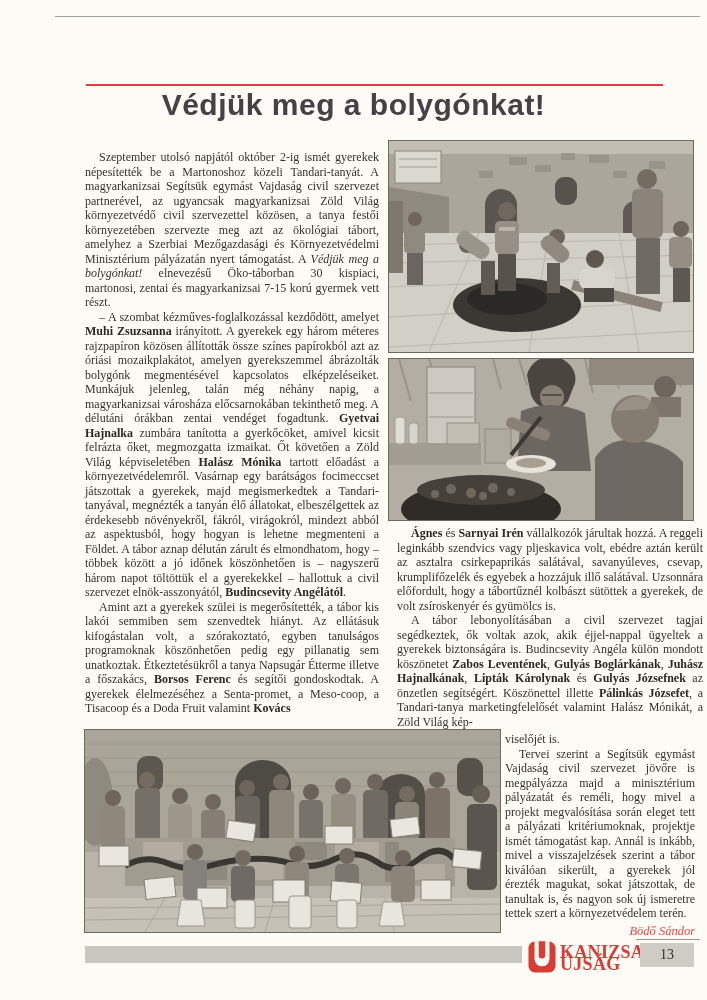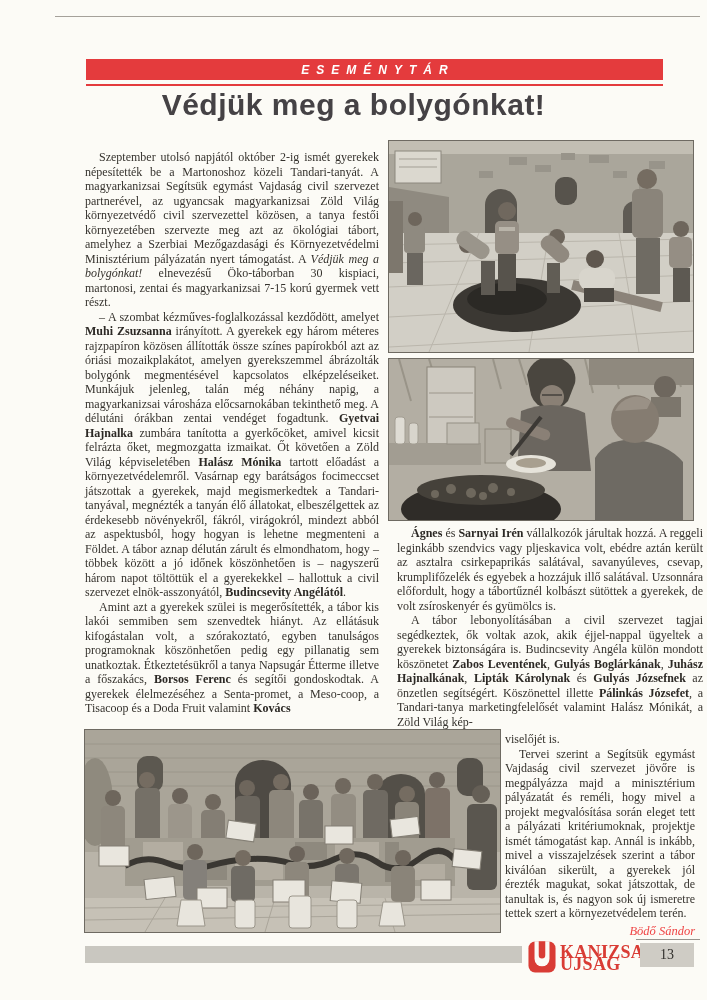--- a/index.html
+++ b/index.html
@@ -57,23 +57,20 @@
     font-size:14px;color:#2f2d2a;
   }
 </style>
 </head>
 <body>
 
 <div class="page">
 
   <div class="abs top-rule"></div>
 
-  <div class="abs kicker-bar">
-    <span>ESEMÉNYTÁR</span>
-  </div>
   <div class="abs kicker-underline"></div>
 
   <div class="abs headline">Védjük meg a bolygónkat!</div>
 
   <div class="abs col col-left">
       <p class="para"><span>Szeptember utolsó napjától október 2-ig ismét gyerekek népesítették be a Martonoshoz közeli Tandari-tanyát. A magyarkanizsai Segítsük egymást Vajdaság civil szervezet partnerével, az ugyancsak magyarkanizsai Zöld Világ környezetvédő civil szervezettel közösen, a tanya festői környezetében szervezte meg azt az ökológiai tábort, amelyhez a Szerbiai Mezőgazdasági és Környezetvédelmi Minisztérium pályázatán nyert támogatást. A </span><i>Védjük meg a bolygónkat!</i><span> elnevezésű Öko-táborban 30 kispiaci, martonosi, zentai és magyarkanizsai 7-15 korú gyermek vett részt.</span></p>
       <p class="para"><span>– A szombat kézműves-foglalkozással kezdődött, amelyet </span><b>Muhi Zsuzsanna</b><span> irányított. A gyerekek egy három méteres rajzpapíron közösen állították össze színes papírokból azt az óriási mozaikplakátot, amelyen gyerekszemmel ábrázolták bolygónk megmentésével kapcsolatos elképzeléseiket. Munkájuk jelenleg, talán még néhány napig, a magyarkanizsai városháza előcsarnokában tekinthető meg. A délutáni órákban zentai vendéget fogadtunk. </span><b>Gyetvai Hajnalka</b><span> zumbára tanította a gyerkőcöket, amivel kicsit felrázta őket, megmozgatta izmaikat. Őt követően a Zöld Világ képviseletében </span><b>Halász Mónika</b><span> tartott előadást a környezetvédelemről. Vasárnap egy barátságos focimeccset játszottak a gyerekek, majd megismerkedtek a Tandari-tanyával, megnézték a tanyán élő állatokat, elbeszélgettek az érdekesebb növényekről, fákról, virágokról, mindezt abból az aspektusból, hogy hogyan is lehetne megmenteni a Földet. A tábor aznap délután zárult és elmondhatom, hogy – többek között a jó időnek köszönhetően is – nagyszerű három napot töltöttük el a gyerekekkel – hallottuk a civil szervezet elnök-asszonyától, </span><b>Budincsevity Angélától</b><span>.</span></p>
       <p class="para"><span>Amint azt a gyerekek szülei is megerősítették, a tábor kis lakói semmiben sem szenvedtek hiányt. Az ellátásuk kifogástalan volt, a szórakoztató, egyben tanulságos programoknak köszönhetően pedig egy pillanatig sem unatkoztak. Étkeztetésükről a tanya Napsugár Étterme illetve a főszakács, </span><b>Borsos Ferenc</b><span> és segítői gondoskodtak. A gyerekek élelmezéséhez a Senta-promet, a Meso-coop, a Tisacoop és a Doda Fruit valamint </span><b>Kovács</b></p>
     </div>
 

